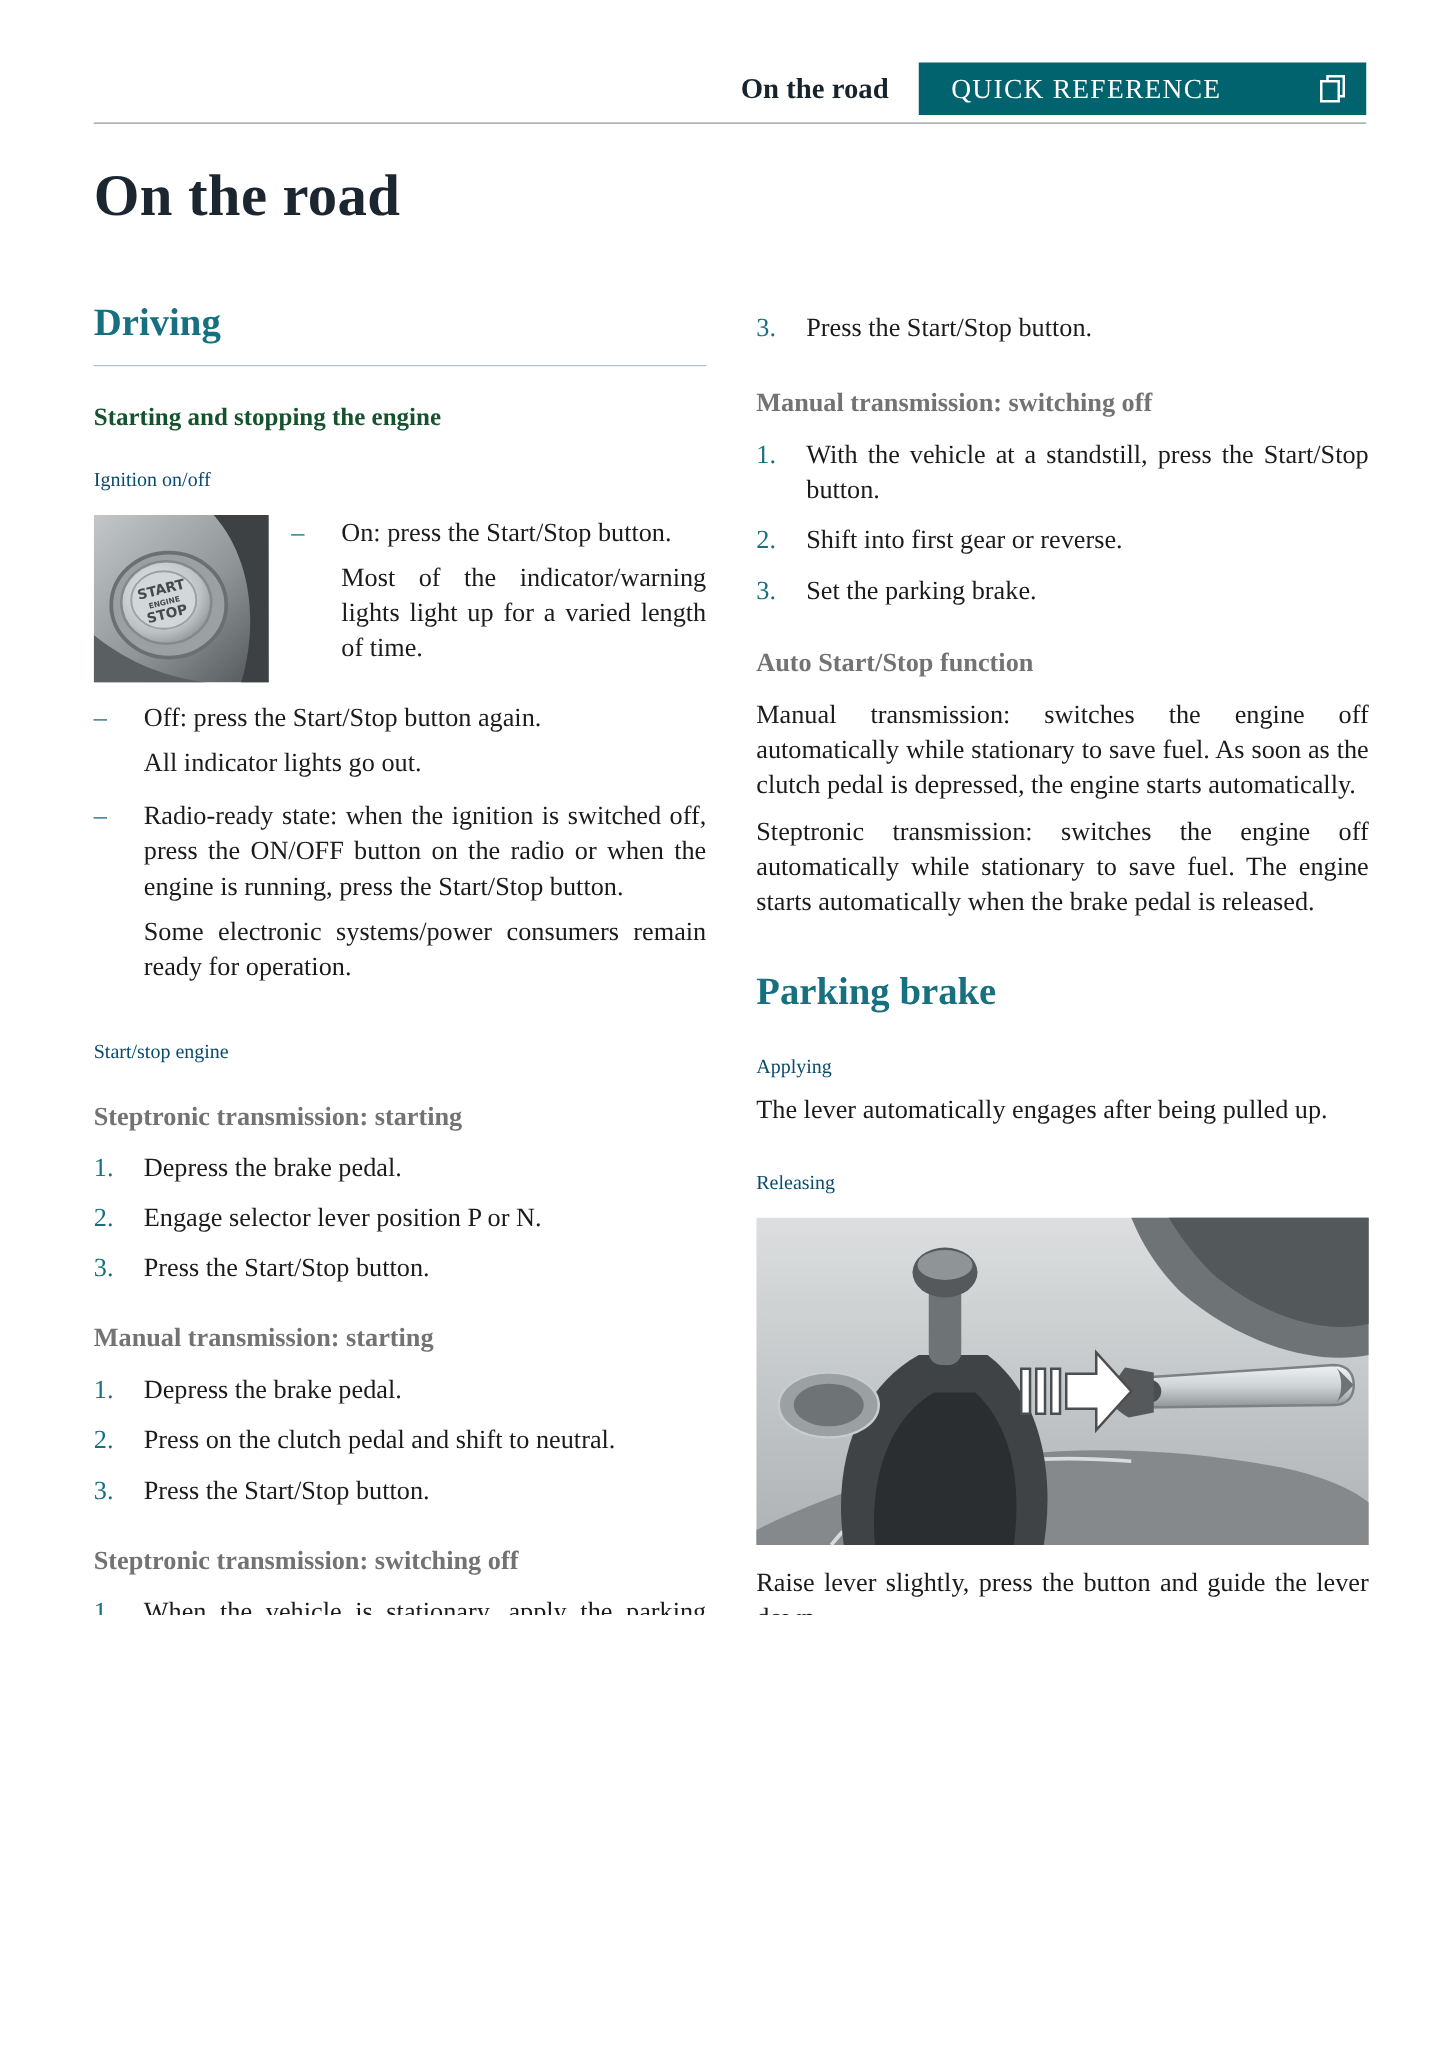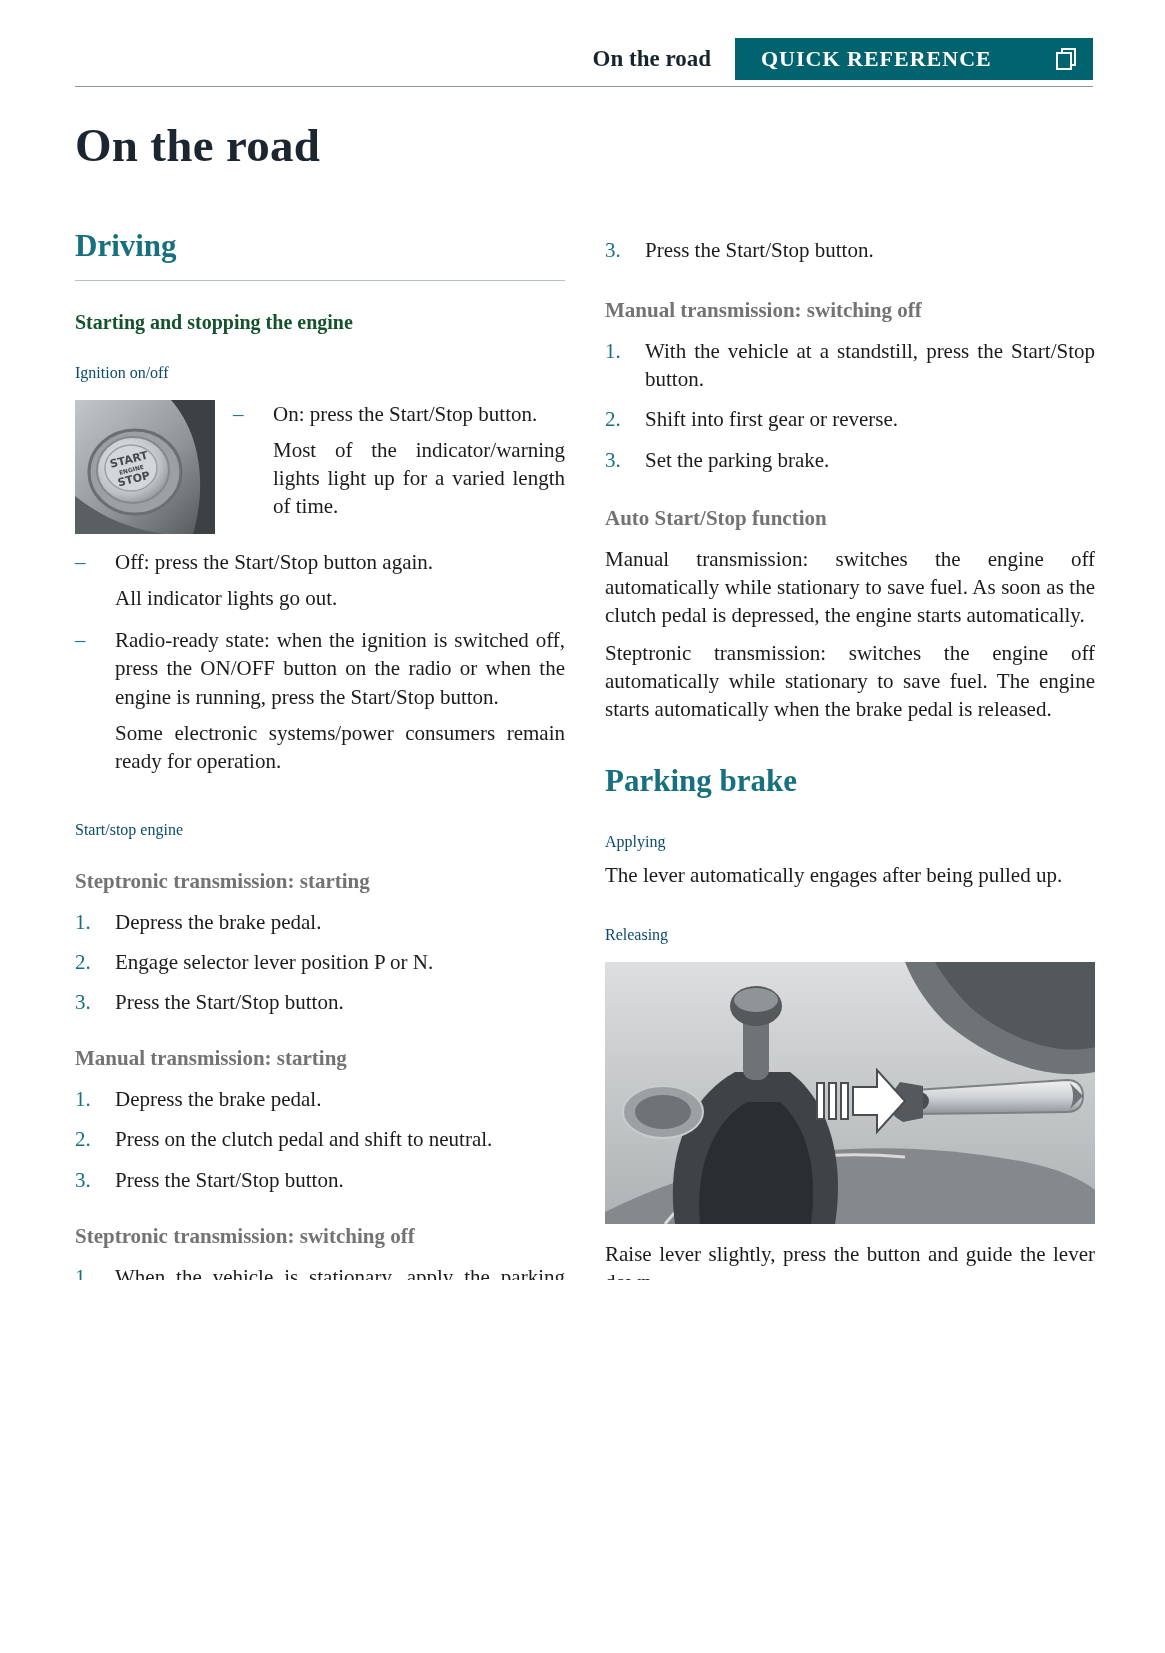--- a/index.html
+++ b/index.html
@@ -5,33 +5,34 @@
   * { box-sizing: border-box; margin: 0; padding: 0; }
   body { background: #ffffff; }
   .page {
     position: relative;
     width: 1165px;
     height: 1280px;
     background: #ffffff;
     color: #1b1b1b;
     font-family: "Liberation Serif", "DejaVu Serif", serif;
     overflow: hidden;
+    margin-top: 12px;
   }
   
   .header-row {
     position: absolute; top: 38px; left: 75px; right: 72px; height: 42px;
     display: flex; justify-content: flex-end; align-items: center; gap: 24px;
   }
   .header-section { font-size: 23px; font-weight: bold; color: #17242e; }
   .badge {
     height: 42px; min-width: 358px; background: #00636d; color: #ffffff;
     display: flex; align-items: center; justify-content: space-between;
     padding: 0 12px 0 26px; cursor: pointer;
   }
-  .badge-label { font-size: 22px; font-weight: bold; letter-spacing: 1px; text-align: right; }
+  .badge-label { font-size: 22px; font-weight: normal; letter-spacing: 1px; text-align: right; }
   .badge-icon svg { display: block; }
   .header-rule {
     position: absolute; top: 86px; left: 75px; right: 72px;
     border-top: 1.5px solid #8a9aa0;
   }
   
   .page-title {
     position: absolute; top: 118px; left: 75px;
     font-size: 47px; font-weight: bold; color: #1b2630; letter-spacing: 0.3px;
   }

